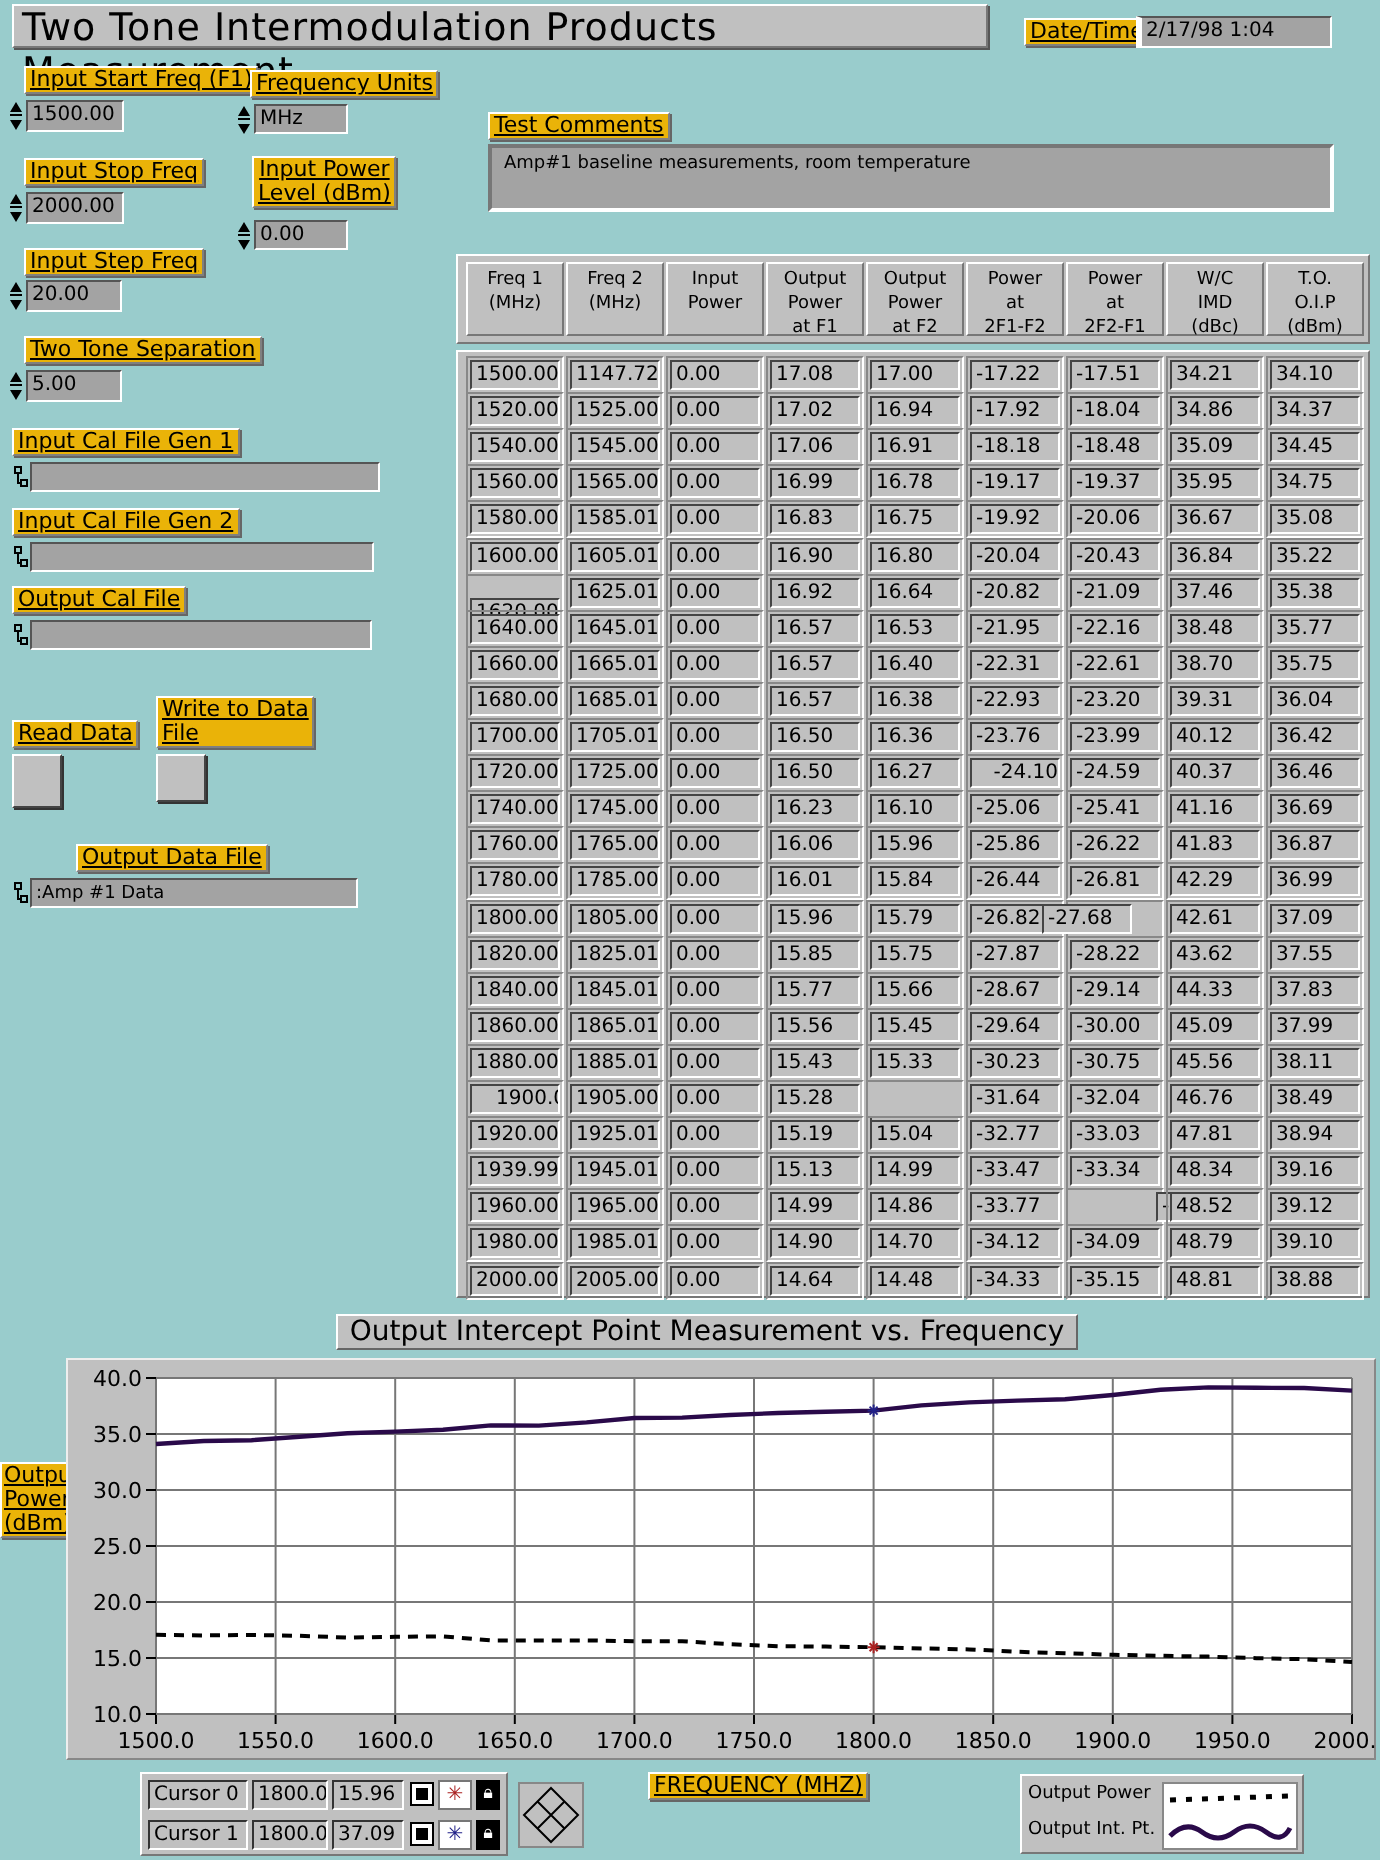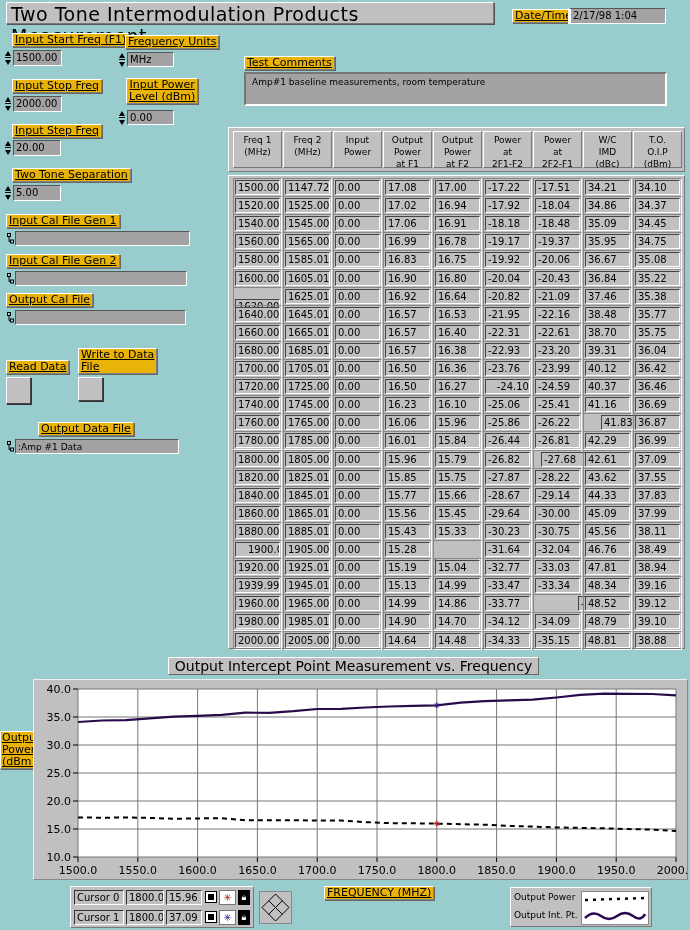--- a/index.html
+++ b/index.html
@@ -421,21 +421,21 @@
       <div class="cell" style="left: 106px; top: 239.3px; width: 45px;">0.00</div>
       <div class="cellframe" style="left: 154px; top: 237.3px; width: 49px;"></div>
       <div class="cell" style="left: 156px; top: 239.3px; width: 45px;">16.06</div>
       <div class="cellframe" style="left: 204px; top: 237.3px; width: 49px;"></div>
       <div class="cell" style="left: 206px; top: 239.3px; width: 45px;">15.96</div>
       <div class="cellframe" style="left: 254px; top: 237.3px; width: 49px;"></div>
       <div class="cell" style="left: 256px; top: 239.3px; width: 45px;">-25.86</div>
       <div class="cellframe" style="left: 304px; top: 237.3px; width: 49px;"></div>
       <div class="cell" style="left: 306px; top: 239.3px; width: 45px;">-26.22</div>
       <div class="cellframe" style="left: 354px; top: 237.3px; width: 49px;"></div>
-      <div class="cell" style="left: 356px; top: 239.3px; width: 45px; margin-left: 16px;">41.83</div>
+      <div class="cell" style="left: 356px; top: 239.3px; width: 45px;">41.83</div>
       <div class="cellframe" style="left: 404px; top: 237.3px; width: 49px;"></div>
       <div class="cell" style="left: 406px; top: 239.3px; width: 45px;">36.87</div>
       <div class="cellframe" style="left: 4px; top: 255.4px; width: 49px;"></div>
       <div class="cell" style="left: 6px; top: 257.4px; width: 45px;">1780.00</div>
       <div class="cellframe" style="left: 54px; top: 255.4px; width: 49px;"></div>
       <div class="cell" style="left: 56px; top: 257.4px; width: 45px;">1785.00</div>
       <div class="cellframe" style="left: 104px; top: 255.4px; width: 49px;"></div>
       <div class="cell" style="left: 106px; top: 257.4px; width: 45px;">0.00</div>
       <div class="cellframe" style="left: 154px; top: 255.4px; width: 49px;"></div>
       <div class="cell" style="left: 156px; top: 257.4px; width: 45px;">16.01</div>
@@ -455,21 +455,21 @@
       <div class="cell" style="left: 56px; top: 275.5px; width: 45px;">1805.00</div>
       <div class="cellframe" style="left: 104px; top: 273.5px; width: 49px;"></div>
       <div class="cell" style="left: 106px; top: 275.5px; width: 45px;">0.00</div>
       <div class="cellframe" style="left: 154px; top: 273.5px; width: 49px;"></div>
       <div class="cell" style="left: 156px; top: 275.5px; width: 45px;">15.96</div>
       <div class="cellframe" style="left: 204px; top: 273.5px; width: 49px;"></div>
       <div class="cell" style="left: 206px; top: 275.5px; width: 45px;">15.79</div>
       <div class="cellframe" style="left: 254px; top: 273.5px; width: 49px;"></div>
       <div class="cell" style="left: 256px; top: 275.5px; width: 45px;">-26.82</div>
       <div class="cellframe" style="left: 304px; top: 273.5px; width: 49px;"></div>
-      <div class="cell" style="left: 312px; top: 275.5px; width: 45px;">-27.68</div>
+      <div class="cell" style="left: 292px; top: 275.5px; width: 45px;">-27.68</div>
       <div class="cellframe" style="left: 354px; top: 273.5px; width: 49px;"></div>
       <div class="cell" style="left: 356px; top: 275.5px; width: 45px;">42.61</div>
       <div class="cellframe" style="left: 404px; top: 273.5px; width: 49px;"></div>
       <div class="cell" style="left: 406px; top: 275.5px; width: 45px;">37.09</div>
       <div class="cellframe" style="left: 4px; top: 291.6px; width: 49px;"></div>
       <div class="cell" style="left: 6px; top: 293.6px; width: 45px;">1820.00</div>
       <div class="cellframe" style="left: 54px; top: 291.6px; width: 49px;"></div>
       <div class="cell" style="left: 56px; top: 293.6px; width: 45px;">1825.01</div>
       <div class="cellframe" style="left: 104px; top: 291.6px; width: 49px;"></div>
       <div class="cell" style="left: 106px; top: 293.6px; width: 45px;">0.00</div>

